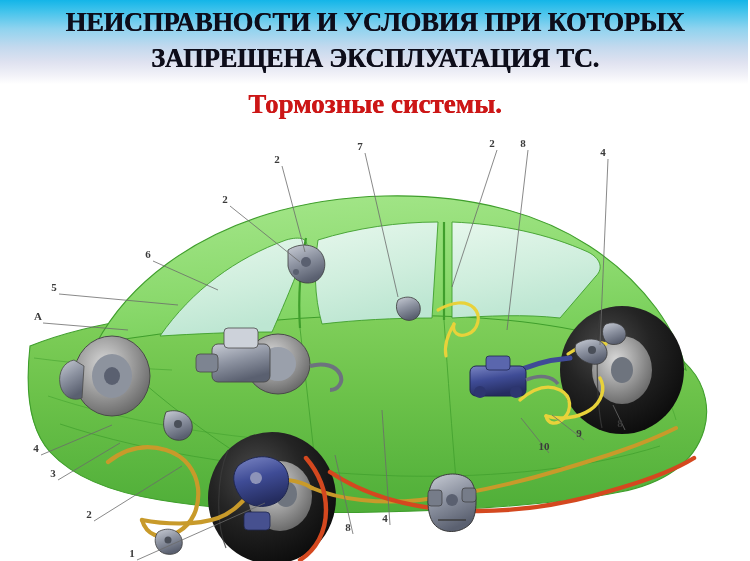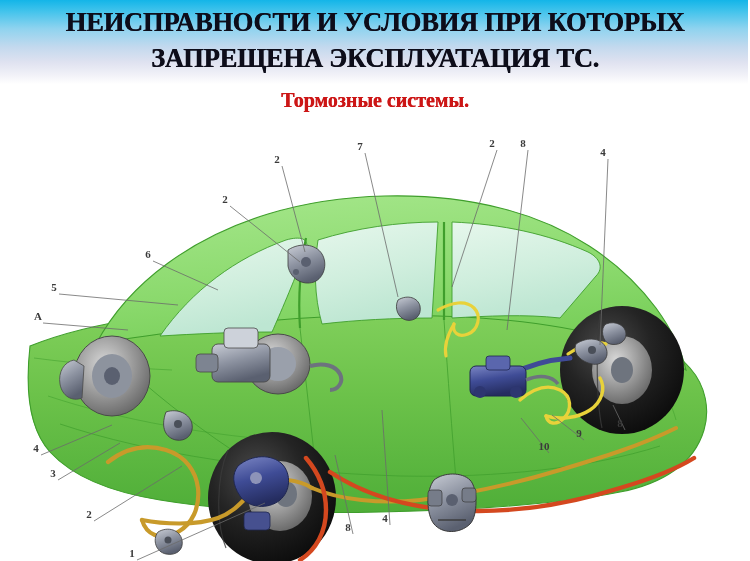--- a/index.html
+++ b/index.html
@@ -54,21 +54,21 @@
   }
 
   
   #subtitle {
     position: absolute;
     left: 0; top: 89px;
     width: 750px;
     text-align: center;
     font-family: "Liberation Serif", serif;
     font-weight: bold;
-    font-size: 20px;
+    font-size: 27px;
     color: #cc1616;
     text-shadow: 0.4px 0 0 #cc1616;
   }
 
   
   #illustration {
     position: absolute;
     left: 0; top: 128px;
     width: 750px;
     height: 433px;

